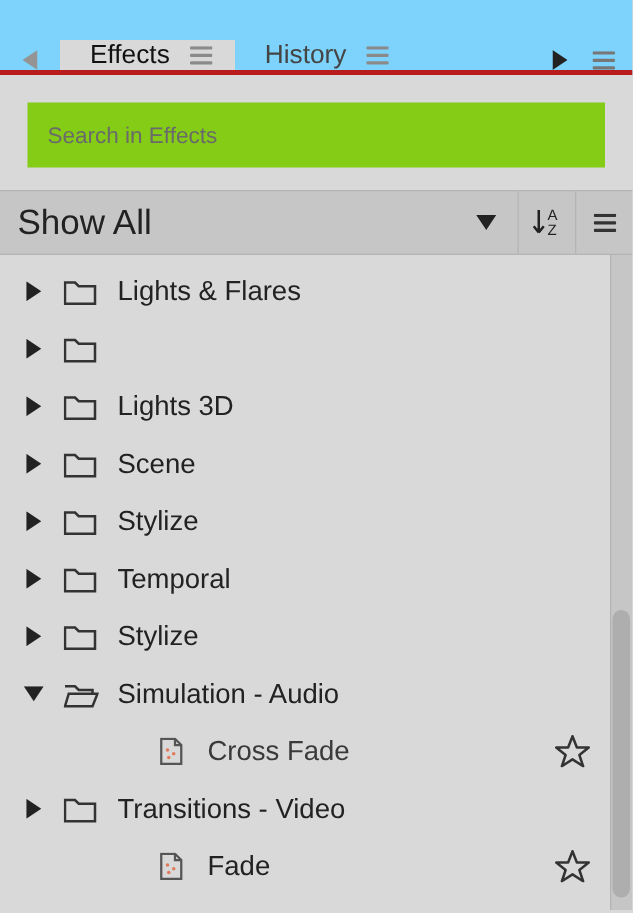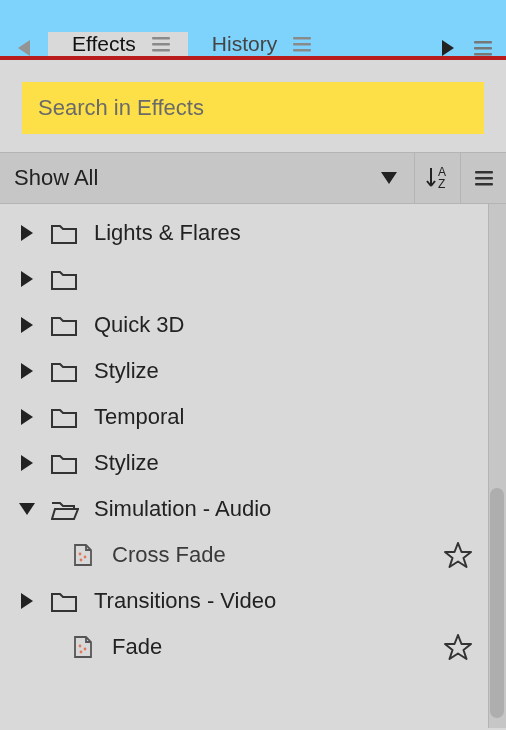--- a/index.html
+++ b/index.html
@@ -49,23 +49,23 @@
   }
   .tabstrip .right svg { display:block; }
 
   
   .search-wrap {
     padding: 22px 22px 18px 22px;
   }
   .search-input {
     width: 100%;
     height: 52px;
-    background: #fde047;
+    background: #84cc16;
     border: none;
-    font-size: 22px;
+    font-size: 18px;
     padding: 0 16px;
     color: #333;
     font-family: inherit;
   }
   .search-input::placeholder { color: #6a6a6a; }
 
   
   .filter-row {
     height: 52px;
     display: flex;
@@ -73,21 +73,21 @@
     background: #c6c6c6;
     border-top: 1px solid #b4b4b4;
     border-bottom: 1px solid #b4b4b4;
   }
   .filter-dropdown {
     flex: 1;
     display: flex;
     align-items: center;
     justify-content: space-between;
     padding: 0 16px 0 14px;
-    font-size: 22px;
+    font-size: 28px;
     color: #222;
     gap: 36px;
   }
   .sort-btn, .menu-btn {
     width: 46px;
     display: flex;
     align-items: center;
     justify-content: center;
     border-left: 1px solid #b4b4b4;
   }
@@ -120,21 +120,21 @@
     width: 34px;
     display: flex;
     justify-content: center;
     margin-left: 8px;
   }
   .row .label {
     margin-left: 12px;
     white-space: nowrap;
   }
   .row.child {
-    padding-left: 66px;
+    padding-left: 120px;
   }
   .row.child .file { margin-left: 0; }
   .row.selected {
     background: #f4a38b;
   }
   .row.selected { color: #3a3a3a; }
   
   .row.selected {
     background: transparent;
   }
@@ -307,21 +307,34 @@
         <span class="toggle">
           <svg width="12" height="16" viewBox="0 0 12 16" fill="#222">
             <use href="#tri-right"></use>
           </svg>
         </span>
         <span class="folder">
           <svg width="28" height="24" viewBox="0 0 28 24">
             <use href="#folder-closed"></use>
           </svg>
         </span>
-        <span class="label">Quick 3D</span>
+        <span class="label">Lights 3D</span>
+      </div>
+      <div class="row">
+        <span class="toggle">
+          <svg width="12" height="16" viewBox="0 0 12 16" fill="#222">
+            <use href="#tri-right"></use>
+          </svg>
+        </span>
+        <span class="folder">
+          <svg width="28" height="24" viewBox="0 0 28 24">
+            <use href="#folder-closed"></use>
+          </svg>
+        </span>
+        <span class="label">Scene</span>
       </div>
       <div class="row">
         <span class="toggle">
           <svg width="12" height="16" viewBox="0 0 12 16" fill="#222">
             <use href="#tri-right"></use>
           </svg>
         </span>
         <span class="folder">
           <svg width="28" height="24" viewBox="0 0 28 24">
             <use href="#folder-closed"></use>

